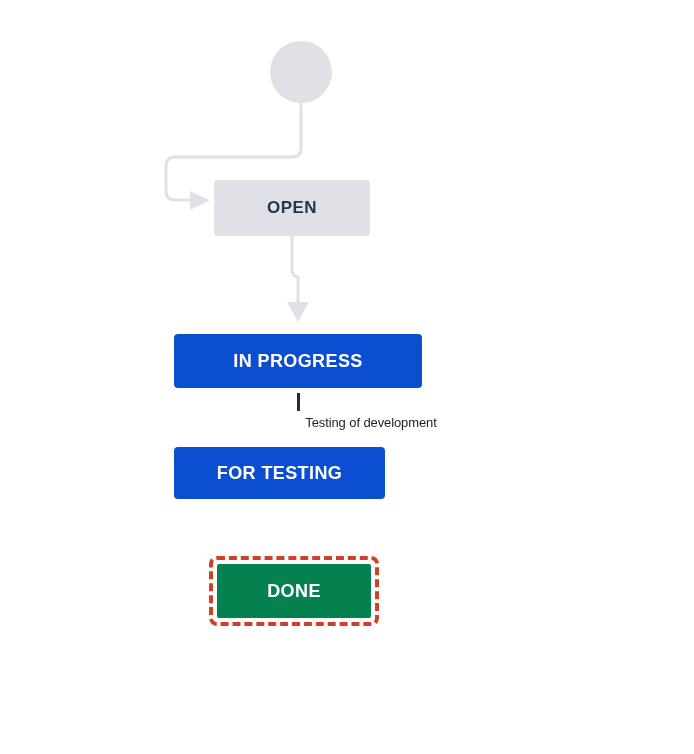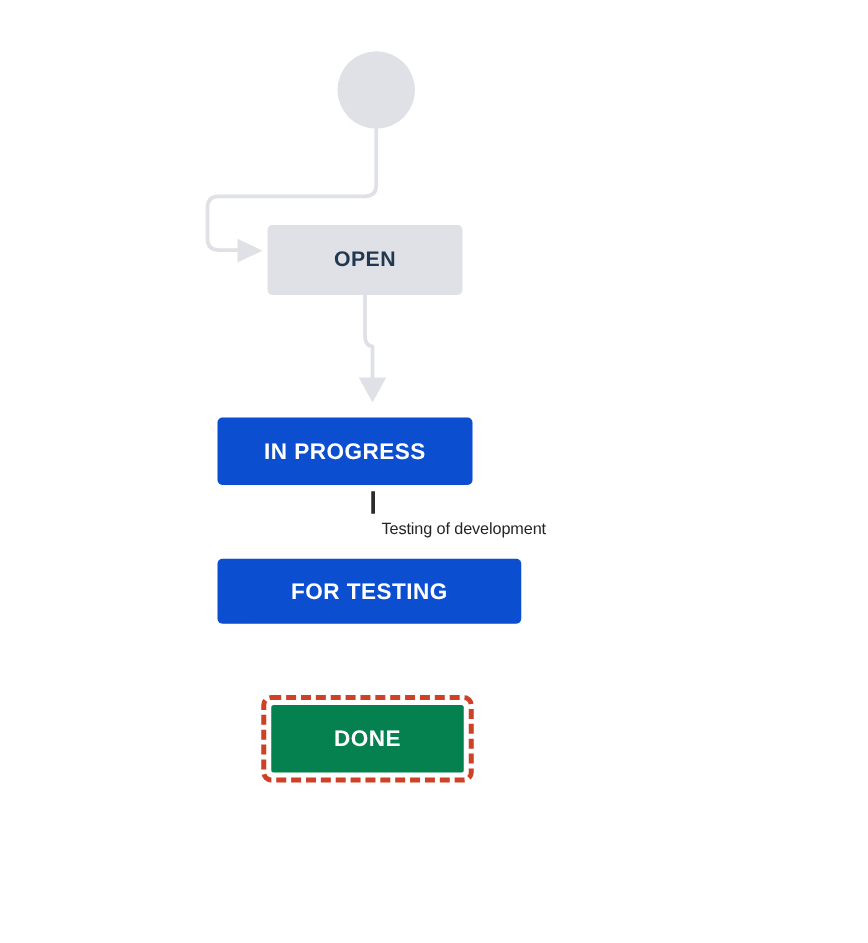--- a/index.html
+++ b/index.html
@@ -64,32 +64,32 @@
     height: 56px;
     background: #dfe1e6;
     color: #21374f;
     font-size: 17px;
   }
 
   
   .node-inprogress {
     left: 150px;
     top: 334px;
-    width: 204px;
+    width: 248px;
     height: 54px;
     background: #0b4fd0;
     color: #ffffff;
     font-size: 18px;
   }
 
   
   .node-fortesting {
     left: 150px;
     top: 447px;
-    width: 243px;
+    width: 211px;
     height: 52px;
     background: #0b4fd0;
     color: #ffffff;
     font-size: 18px;
   }
 
   
   .node-done-wrap {
     position: absolute;
     left: 185px;

